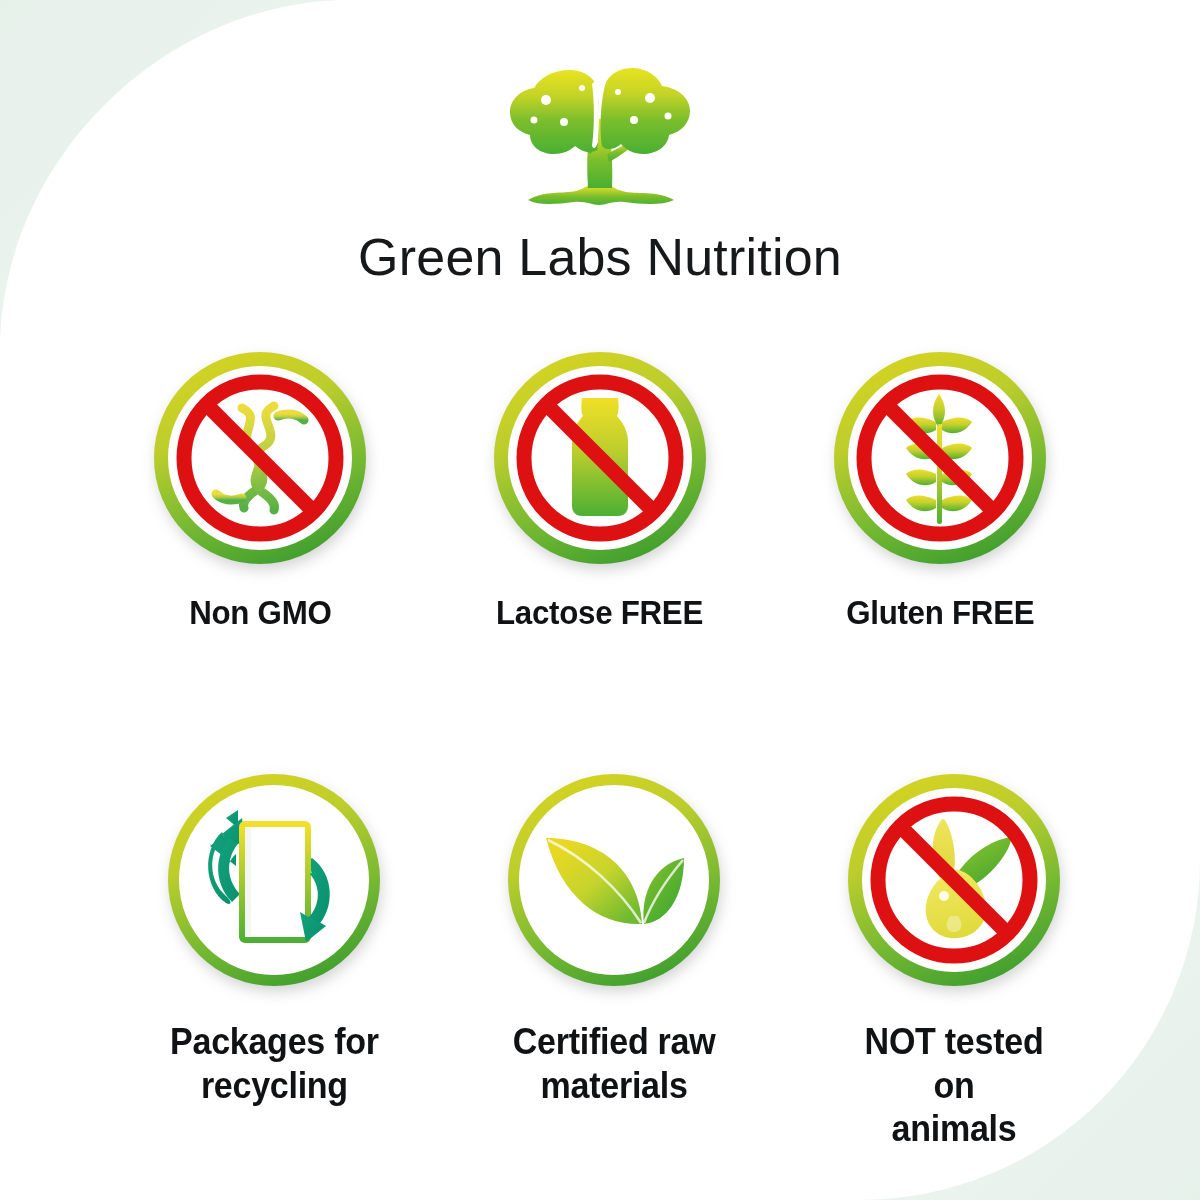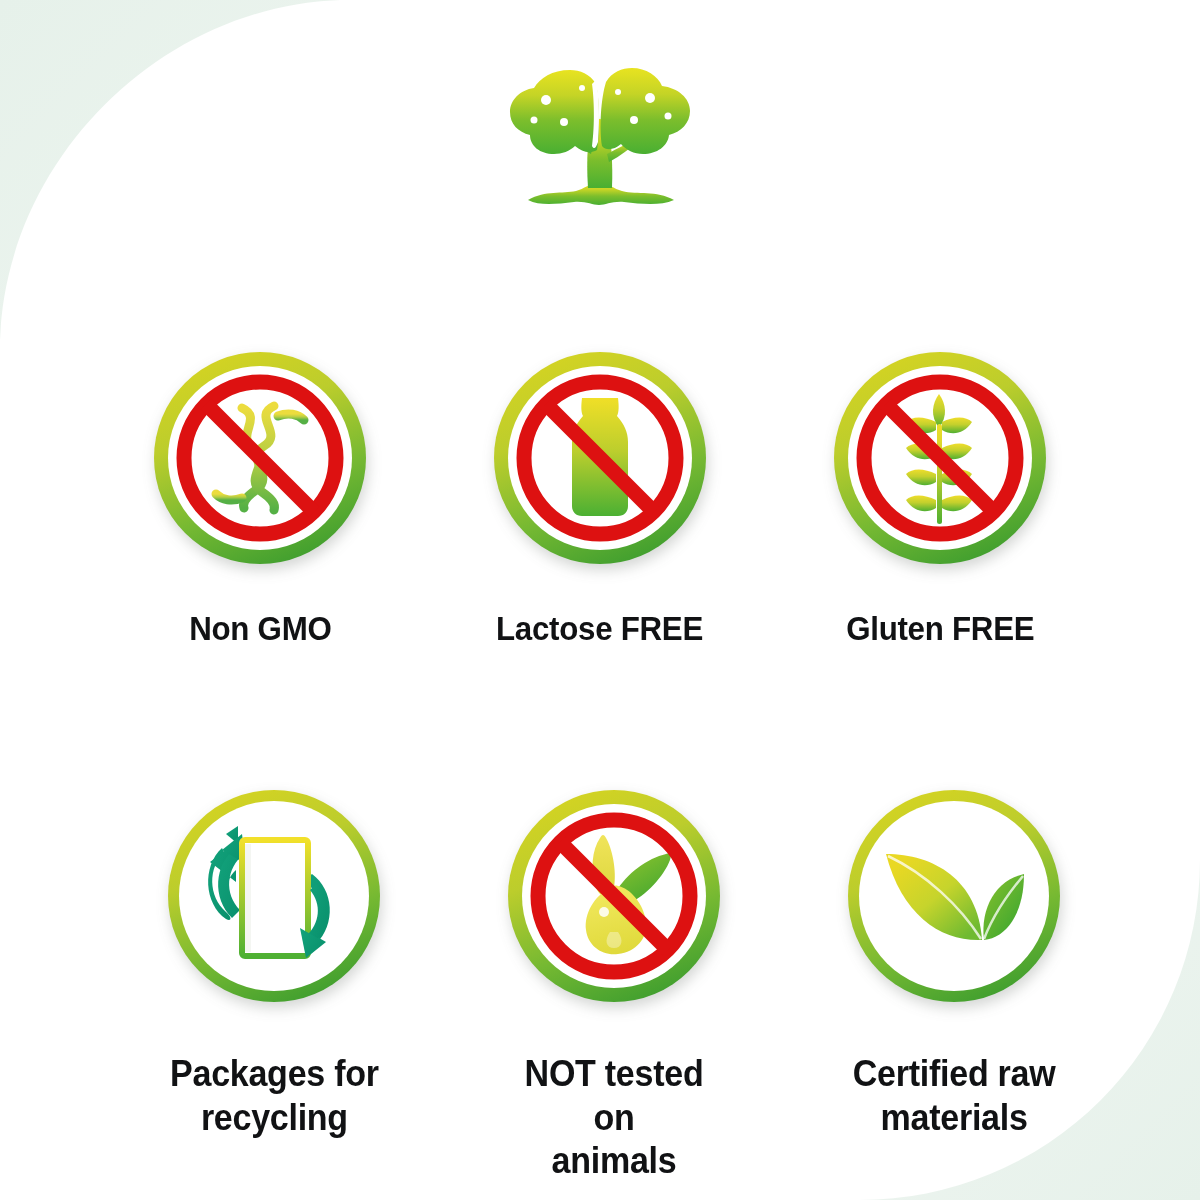--- a/index.html
+++ b/index.html
@@ -74,21 +74,20 @@
   }
   .row.row-2 {
     margin-top: 140px;
     padding-left: 28px;
   }
   .cell {
     width: 230px;
     display: flex;
     flex-direction: column;
     align-items: center;
-    gap: 16px;
   }
   .badge {
     position: relative;
     width: 216px;
     height: 216px;
     border-radius: 50%;
     filter: drop-shadow(2px 6px 7px rgba(60,70,60,0.22));
   }
   .badge svg {
     display: block;
@@ -175,20 +174,21 @@
           <circle cx="64" cy="60" r="4"></circle>
           <circle cx="34" cy="58" r="3.5"></circle>
           <circle cx="150" cy="36" r="5"></circle>
           <circle cx="134" cy="58" r="4"></circle>
           <circle cx="168" cy="54" r="3.5"></circle>
           <circle cx="82" cy="26" r="3"></circle>
           <circle cx="118" cy="30" r="3"></circle>
         </g>
       </g>
     </svg>
+    <div class="brand-title">Green Labs Nutrition</div>
   </div>
 
   <div class="grid">
 
     <div class="row row-1">
 
       <div class="cell">
         <div class="badge">
           <svg viewBox="0 0 216 216" xmlns="http://www.w3.org/2000/svg">
             <defs>
@@ -339,20 +339,54 @@
           </svg>
         </div>
         <div class="cell-label">Packages for
 recycling</div>
       </div>
 
       <div class="cell">
         <div class="badge">
           <svg viewBox="0 0 216 216" xmlns="http://www.w3.org/2000/svg">
             <defs>
+              <linearGradient id="ringF" x1="0.2" y1="0" x2="0.6" y2="1">
+                <stop offset="0" stop-color="#d7d421"></stop>
+                <stop offset="0.35" stop-color="#bccd2c"></stop>
+                <stop offset="0.7" stop-color="#76b932"></stop>
+                <stop offset="1" stop-color="#43a02f"></stop>
+              </linearGradient>
+              <linearGradient id="bigLeaf" x1="0.15" y1="0.1" x2="0.9" y2="0.9">
+                <stop offset="0" stop-color="#e9d823"></stop>
+                <stop offset="0.5" stop-color="#c6d42c"></stop>
+                <stop offset="1" stop-color="#6fba31"></stop>
+              </linearGradient>
+              <linearGradient id="smallLeaf" x1="0.2" y1="0.1" x2="0.9" y2="0.9">
+                <stop offset="0" stop-color="#7dbd2d"></stop>
+                <stop offset="1" stop-color="#3aa630"></stop>
+              </linearGradient>
+            </defs>
+            <circle cx="108" cy="108" r="106" fill="url(#ringF)"></circle>
+            <circle cx="108" cy="108" r="95" fill="#ffffff"></circle>
+
+            <path d="M40,66 C88,66 132,92 136,152 C96,154 56,128 40,66 Z" fill="url(#bigLeaf)"></path>
+            <path d="M42,68 C80,86 114,118 135,151" fill="none" stroke="#ffffff" stroke-width="2.5" opacity="0.75"></path>
+
+            <path d="M178,86 C178,126 160,150 138,152 C134,120 150,92 178,86 Z" fill="url(#smallLeaf)"></path>
+            <path d="M177,88 C160,108 146,130 138,151" fill="none" stroke="#ffffff" stroke-width="2.5" opacity="0.75"></path>
+          </svg>
+        </div>
+        <div class="cell-label">Certified raw
+materials</div>
+      </div>
+
+      <div class="cell">
+        <div class="badge">
+          <svg viewBox="0 0 216 216" xmlns="http://www.w3.org/2000/svg">
+            <defs>
               <linearGradient id="ringE" x1="0.2" y1="0" x2="0.6" y2="1">
                 <stop offset="0" stop-color="#d7d421"></stop>
                 <stop offset="0.35" stop-color="#bccd2c"></stop>
                 <stop offset="0.7" stop-color="#76b932"></stop>
                 <stop offset="1" stop-color="#43a02f"></stop>
               </linearGradient>
               <linearGradient id="bunnyFace" x1="0.4" y1="0" x2="0.6" y2="1">
                 <stop offset="0" stop-color="#f2e95f"></stop>
                 <stop offset="1" stop-color="#dfd93a"></stop>
               </linearGradient>
@@ -379,49 +413,15 @@
 
             <circle cx="98" cy="124" r="5" fill="#ffffff" opacity="0.85"></circle>
             <path d="M104,144 C98,152 100,160 108,160 C116,160 118,152 112,144 Z" fill="#ffffff" opacity="0.35"></path>
             <circle cx="108" cy="108" r="76" fill="none" stroke="#dd1111" stroke-width="15"></circle>
             <path d="M54,54 L162,162" stroke="#dd1111" stroke-width="15"></path>
           </svg>
         </div>
         <div class="cell-label">NOT tested on
 animals</div>
       </div>
-
-      <div class="cell">
-        <div class="badge">
-          <svg viewBox="0 0 216 216" xmlns="http://www.w3.org/2000/svg">
-            <defs>
-              <linearGradient id="ringF" x1="0.2" y1="0" x2="0.6" y2="1">
-                <stop offset="0" stop-color="#d7d421"></stop>
-                <stop offset="0.35" stop-color="#bccd2c"></stop>
-                <stop offset="0.7" stop-color="#76b932"></stop>
-                <stop offset="1" stop-color="#43a02f"></stop>
-              </linearGradient>
-              <linearGradient id="bigLeaf" x1="0.15" y1="0.1" x2="0.9" y2="0.9">
-                <stop offset="0" stop-color="#e9d823"></stop>
-                <stop offset="0.5" stop-color="#c6d42c"></stop>
-                <stop offset="1" stop-color="#6fba31"></stop>
-              </linearGradient>
-              <linearGradient id="smallLeaf" x1="0.2" y1="0.1" x2="0.9" y2="0.9">
-                <stop offset="0" stop-color="#7dbd2d"></stop>
-                <stop offset="1" stop-color="#3aa630"></stop>
-              </linearGradient>
-            </defs>
-            <circle cx="108" cy="108" r="106" fill="url(#ringF)"></circle>
-            <circle cx="108" cy="108" r="95" fill="#ffffff"></circle>
-
-            <path d="M40,66 C88,66 132,92 136,152 C96,154 56,128 40,66 Z" fill="url(#bigLeaf)"></path>
-            <path d="M42,68 C80,86 114,118 135,151" fill="none" stroke="#ffffff" stroke-width="2.5" opacity="0.75"></path>
-
-            <path d="M178,86 C178,126 160,150 138,152 C134,120 150,92 178,86 Z" fill="url(#smallLeaf)"></path>
-            <path d="M177,88 C160,108 146,130 138,151" fill="none" stroke="#ffffff" stroke-width="2.5" opacity="0.75"></path>
-          </svg>
-        </div>
-        <div class="cell-label">Certified raw
-materials</div>
-      </div>
     </div>
   </div>
 </div>
 
 </body></html>

